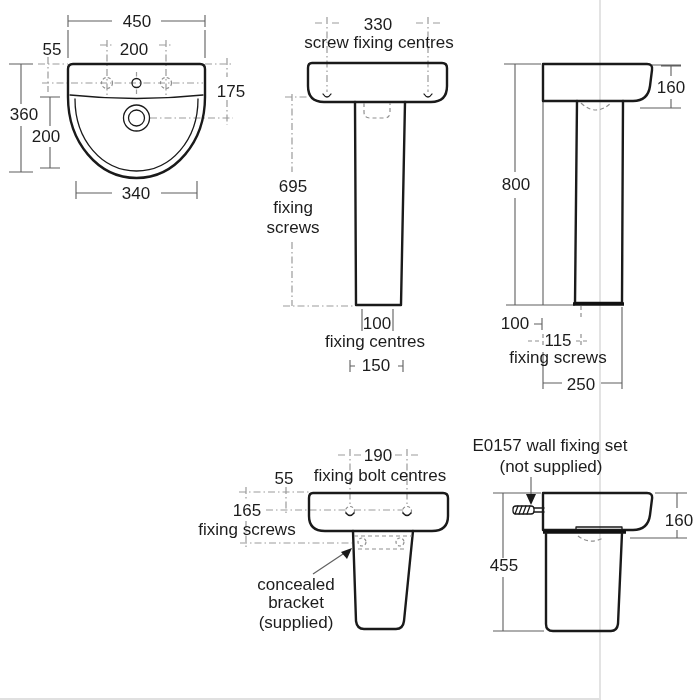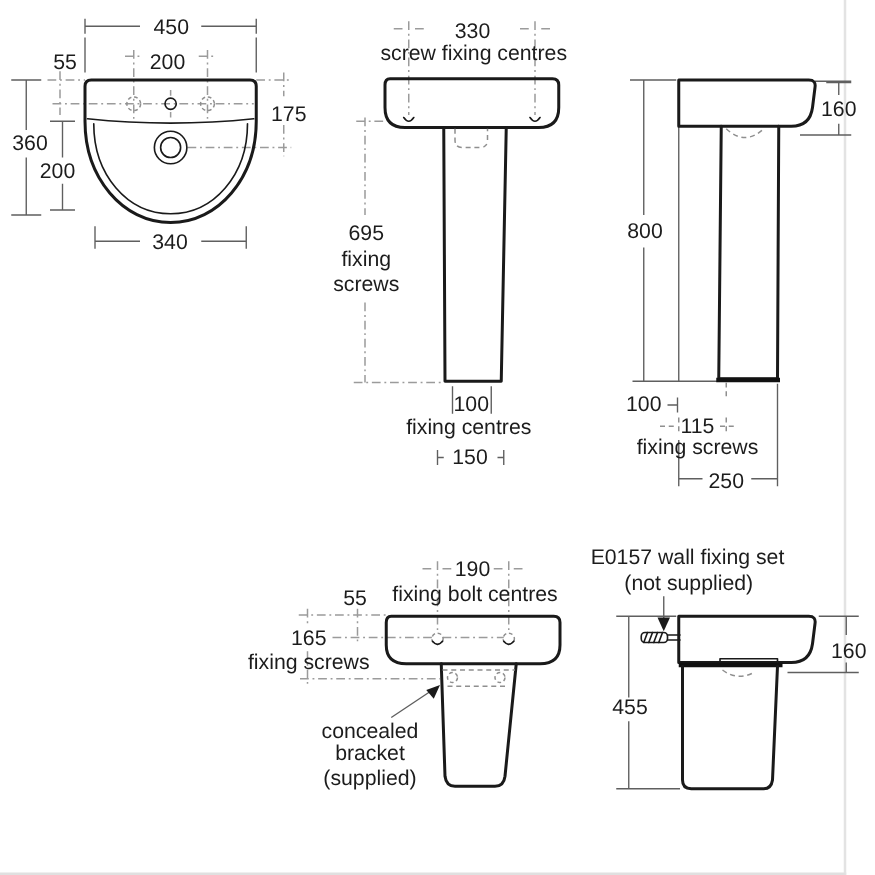--- a/index.html
+++ b/index.html
@@ -1,16 +1,16 @@
 <!DOCTYPE html>
 <html><head>
 <meta charset="utf-8">
 <style>
   html,body{margin:0;padding:0;background:#ffffff;width:700px;height:700px;overflow:hidden;}
-  #canvas{width:677px;height:700px;position:relative;background:#ffffff;
+  #canvas{width:601px;height:700px;position:relative;background:#ffffff;
           border-right:2px solid #e3e3e3;border-bottom:2px solid #e0e0e0;box-sizing:border-box;}
   svg{display:block;}
   .o2{fill:none;stroke:#1a1a1a;stroke-width:2.4;stroke-linejoin:round;stroke-linecap:round;}
   .o3{fill:none;stroke:#111;stroke-width:3.6;stroke-linecap:butt;}
   .o1{fill:none;stroke:#1a1a1a;stroke-width:1.3;stroke-linecap:round;}
   .d{fill:none;stroke:#5f5f5f;stroke-width:1.1;stroke-linecap:butt;}
   .r{fill:none;stroke:#9b9b9b;stroke-width:1.2;stroke-dasharray:7 3 1.5 3;stroke-linecap:butt;}
   .rh{fill:none;stroke:#8f8f8f;stroke-width:1.2;stroke-dasharray:4 3;stroke-linecap:butt;}
   .rc{fill:none;stroke:#8f8f8f;stroke-width:1.2;stroke-dasharray:3 2.2;}
   .lbl{font-family:"Liberation Sans","DejaVu Sans",sans-serif;font-size:17px;fill:#1c1c1c;text-anchor:middle;}

